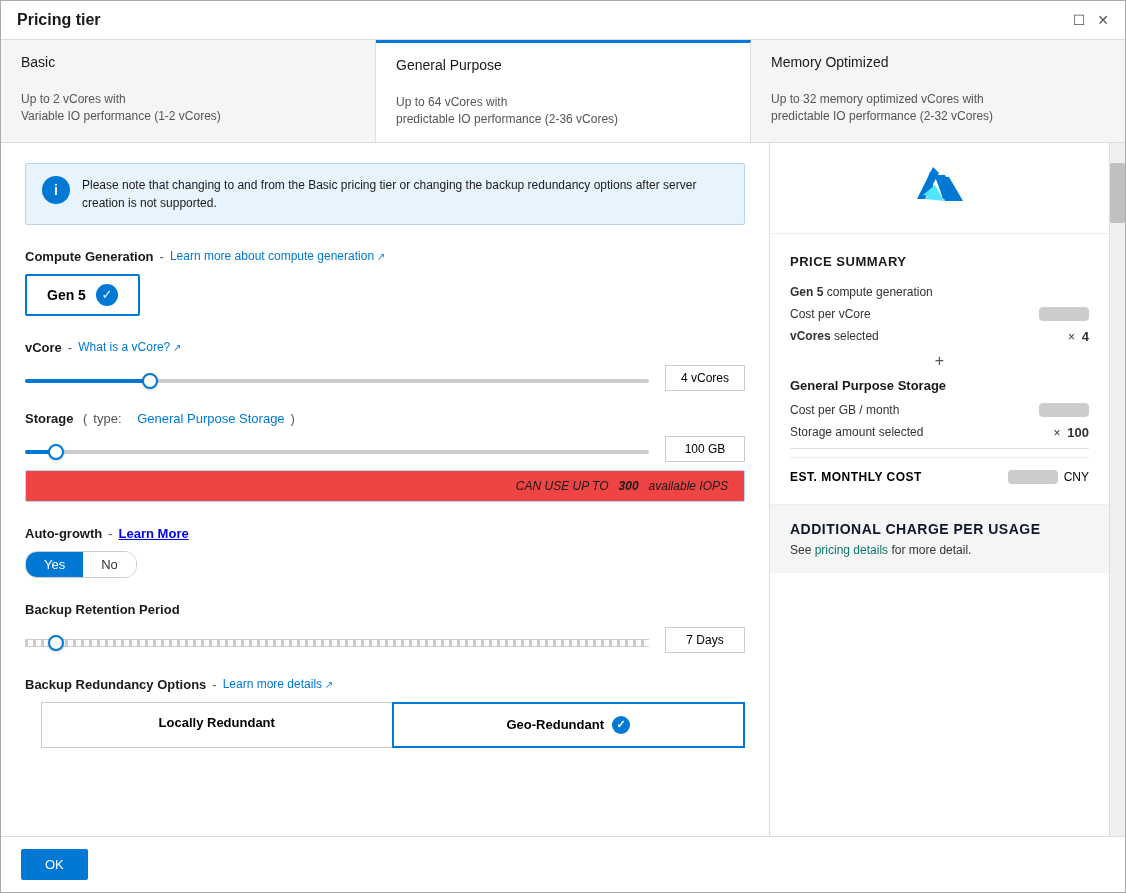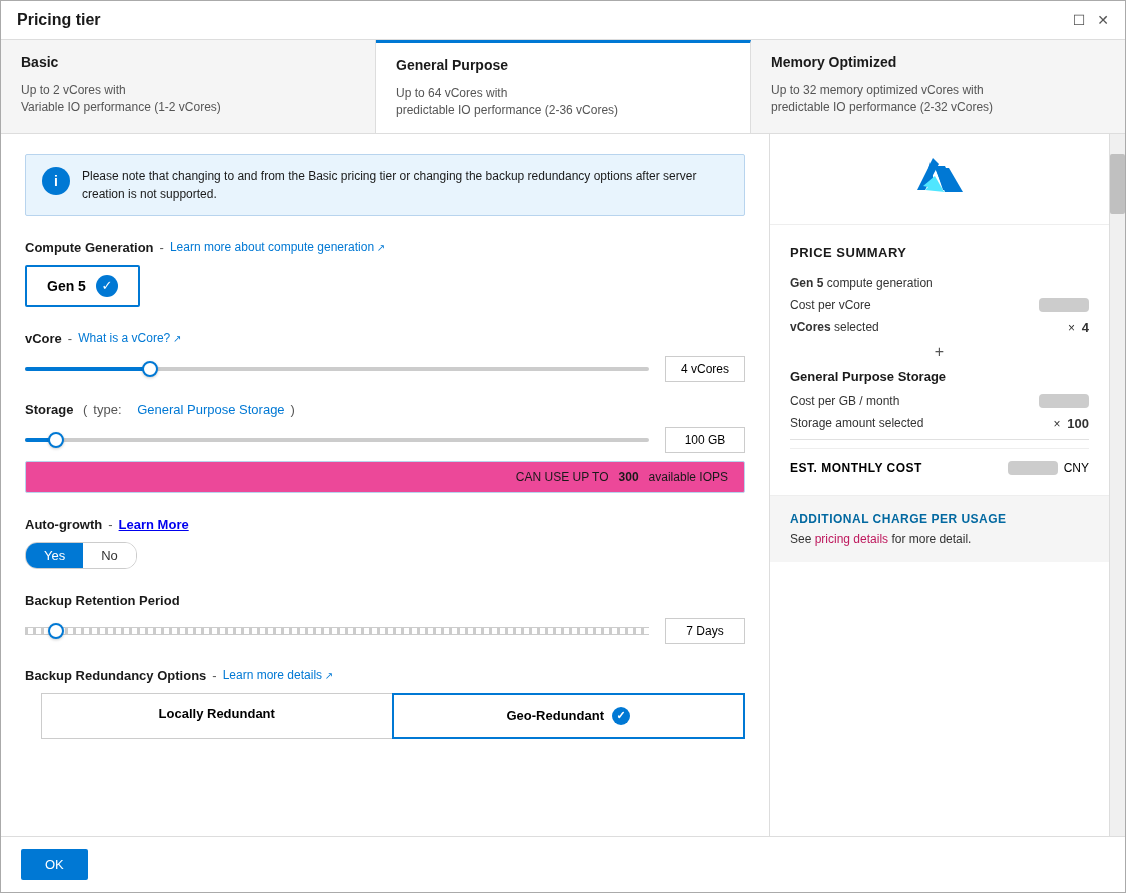--- a/index.html
+++ b/index.html
@@ -57,23 +57,23 @@
       border-right: 1px solid #ddd;
       background: #f5f5f5;
     }
     .tier-tab:last-child { border-right: none; }
     .tier-tab.active {
       background: #fff;
       border-top: 3px solid #0078d4;
     }
     .tier-tab-name {
       font-size: 14px;
-      font-weight: 700;
-      color: #1a1a1a;
-      margin-bottom: 12px;
+      font-weight: 400;
+      color: #1a1a1a;
+      margin-bottom: 21px;
     }
     .tier-tab-desc {
       font-size: 12px;
       color: #555;
       line-height: 1.4;
     }
     .main-content {
       display: flex;
       flex: 1;
       overflow: hidden;
@@ -161,21 +161,21 @@
       background: #0078d4;
       border-radius: 50%;
       color: #fff;
       display: flex;
       align-items: center;
       justify-content: center;
       font-size: 13px;
     }
     .slider-row {
       display: flex;
-      align-items: center;
+      align-items: flex-end;
       gap: 16px;
     }
     .slider-container {
       flex: 1;
       position: relative;
       height: 20px;
       display: flex;
       align-items: center;
     }
     .slider-track {
@@ -220,28 +220,29 @@
       color: #1a1a1a;
       margin-bottom: 10px;
     }
     .storage-type-link {
       color: #0078d4;
       text-decoration: none;
       font-weight: 400;
       font-size: 13px;
     }
     .iops-bar {
-      background: #ec4899;
+      background: #ef4444;
       border: 1px solid #b8d4ee;
       padding: 8px 16px;
       font-size: 12px;
       color: #1a1a1a;
       text-align: right;
       margin-top: 8px;
       border-radius: 2px;
+      font-style: italic;
     }
     .iops-bar strong {
       font-weight: 700;
     }
     .auto-growth-label {
       font-size: 13px;
       font-weight: 600;
       color: #1a1a1a;
       margin-bottom: 10px;
       display: flex;
@@ -379,32 +380,32 @@
       display: flex;
       align-items: center;
       gap: 6px;
       font-size: 12px;
     }
     .additional-charge {
       background: #f5f5f5;
       padding: 16px 20px;
     }
     .additional-title {
-      font-size: 12px;
+      font-size: 14px;
       font-weight: 700;
       letter-spacing: 0.5px;
-      color: #0369a1;
+      color: #0f172a;
       margin-bottom: 6px;
     }
     .additional-text {
       font-size: 12px;
       color: #333;
     }
     .additional-text a {
-      color: #be185d;
+      color: #0f766e;
       text-decoration: none;
     }
     .footer {
       border-top: 1px solid #ddd;
       padding: 12px 20px;
       display: flex;
       align-items: center;
     }
     .ok-button {
       background: #0078d4;

